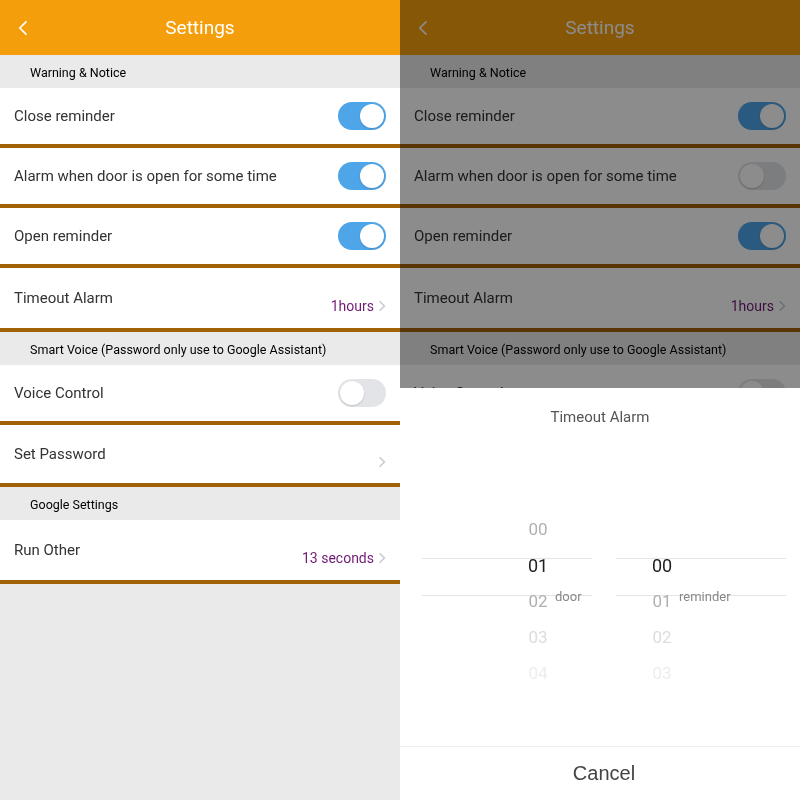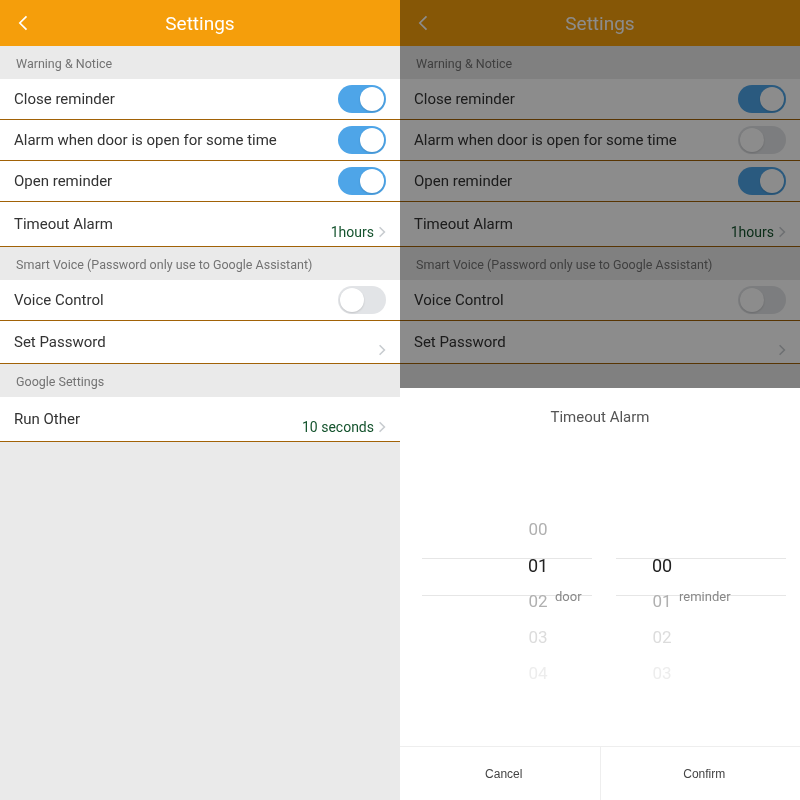--- a/index.html
+++ b/index.html
@@ -12,21 +12,21 @@
       display: flex;
     }
     .screen {
       width: 400px;
       height: 800px;
       position: relative;
       background: #eaeaea;
       overflow: hidden;
     }
     .header {
-      height: 46px;
+      height: 55px;
       background: #f59e0b;
       display: flex;
       align-items: center;
       justify-content: center;
       position: relative;
     }
     .back-btn {
       position: absolute;
       left: 12px;
       top: 50%;
@@ -37,39 +37,39 @@
       align-items: center;
       justify-content: center;
     }
     .back-btn svg { width: 20px; height: 20px; stroke: #fff; stroke-width: 2; fill: none; }
     .header-title {
       color: #fff;
       font-size: 19px;
       font-weight: 400;
     }
     .section-header {
-      padding: 10px 16px 8px;
-      color: #737373;
+      padding: 10px 30px 8px;
+      color: #000000;
       font-size: 12.5px;
       background: #eaeaea;
     }
     .row {
       background: #fff;
       display: flex;
       align-items: center;
       justify-content: space-between;
-      padding: 6px 14px;
-      border-bottom: 1px solid #a16207;
+      padding: 14px 14px;
+      border-bottom: 4px solid #a16207;
     }
     .row-label {
       color: #333;
       font-size: 15px;
     }
     .row-value {
-      color: #14532d;
+      color: #701a75;
       font-size: 14px;
       display: flex;
       align-items: center;
       gap: 4px;
       margin-top: 16px;
     }
     .chev {
       width: 8px;
       height: 14px;
       display: inline-block;
@@ -173,21 +173,21 @@
     .select-line.l2 { left: 216px; width: 170px; right: auto; }
     .modal-actions {
       display: flex;
       height: 54px;
       border-top: 1px solid #eee;
     }
     .modal-actions button {
       flex: 1;
       background: #fff;
       border: none;
-      font-size: 12px;
+      font-size: 20px;
       color: #444;
       border-right: 1px solid #eee;
       padding-left: 8px;
     }
     .modal-actions button:last-child { border-right: none; }
   </style>
 </head>
 <body>
 
 <div class="screen">
@@ -249,21 +249,21 @@
             <polyline points="2 2 8 8 2 14"></polyline>
           </svg></span>
     </div>
   </div>
 
   <div class="section-header">Google Settings</div>
 
   <div class="row">
     <div class="row-label">Run Other</div>
     <div class="row-value">
-      <span>10 seconds</span>
+      <span>13 seconds</span>
       <span class="chev"><svg viewBox="0 0 10 16">
             <polyline points="2 2 8 8 2 14"></polyline>
           </svg></span>
     </div>
   </div>
 </div>
 
 <div class="screen">
   <div class="header">
     <div class="back-btn">
@@ -344,16 +344,15 @@
         <div class="wheel-item near"></div>
         <div class="wheel-item sel">00</div>
         <div class="wheel-item near">01</div>
         <div class="wheel-item far">02</div>
         <div class="wheel-item faint">03</div>
         <span class="wheel-unit">reminder</span>
       </div>
     </div>
     <div class="modal-actions">
       <button>Cancel</button>
-      <button>Confirm</button>
     </div>
   </div>
 </div>
 
 </body></html>

